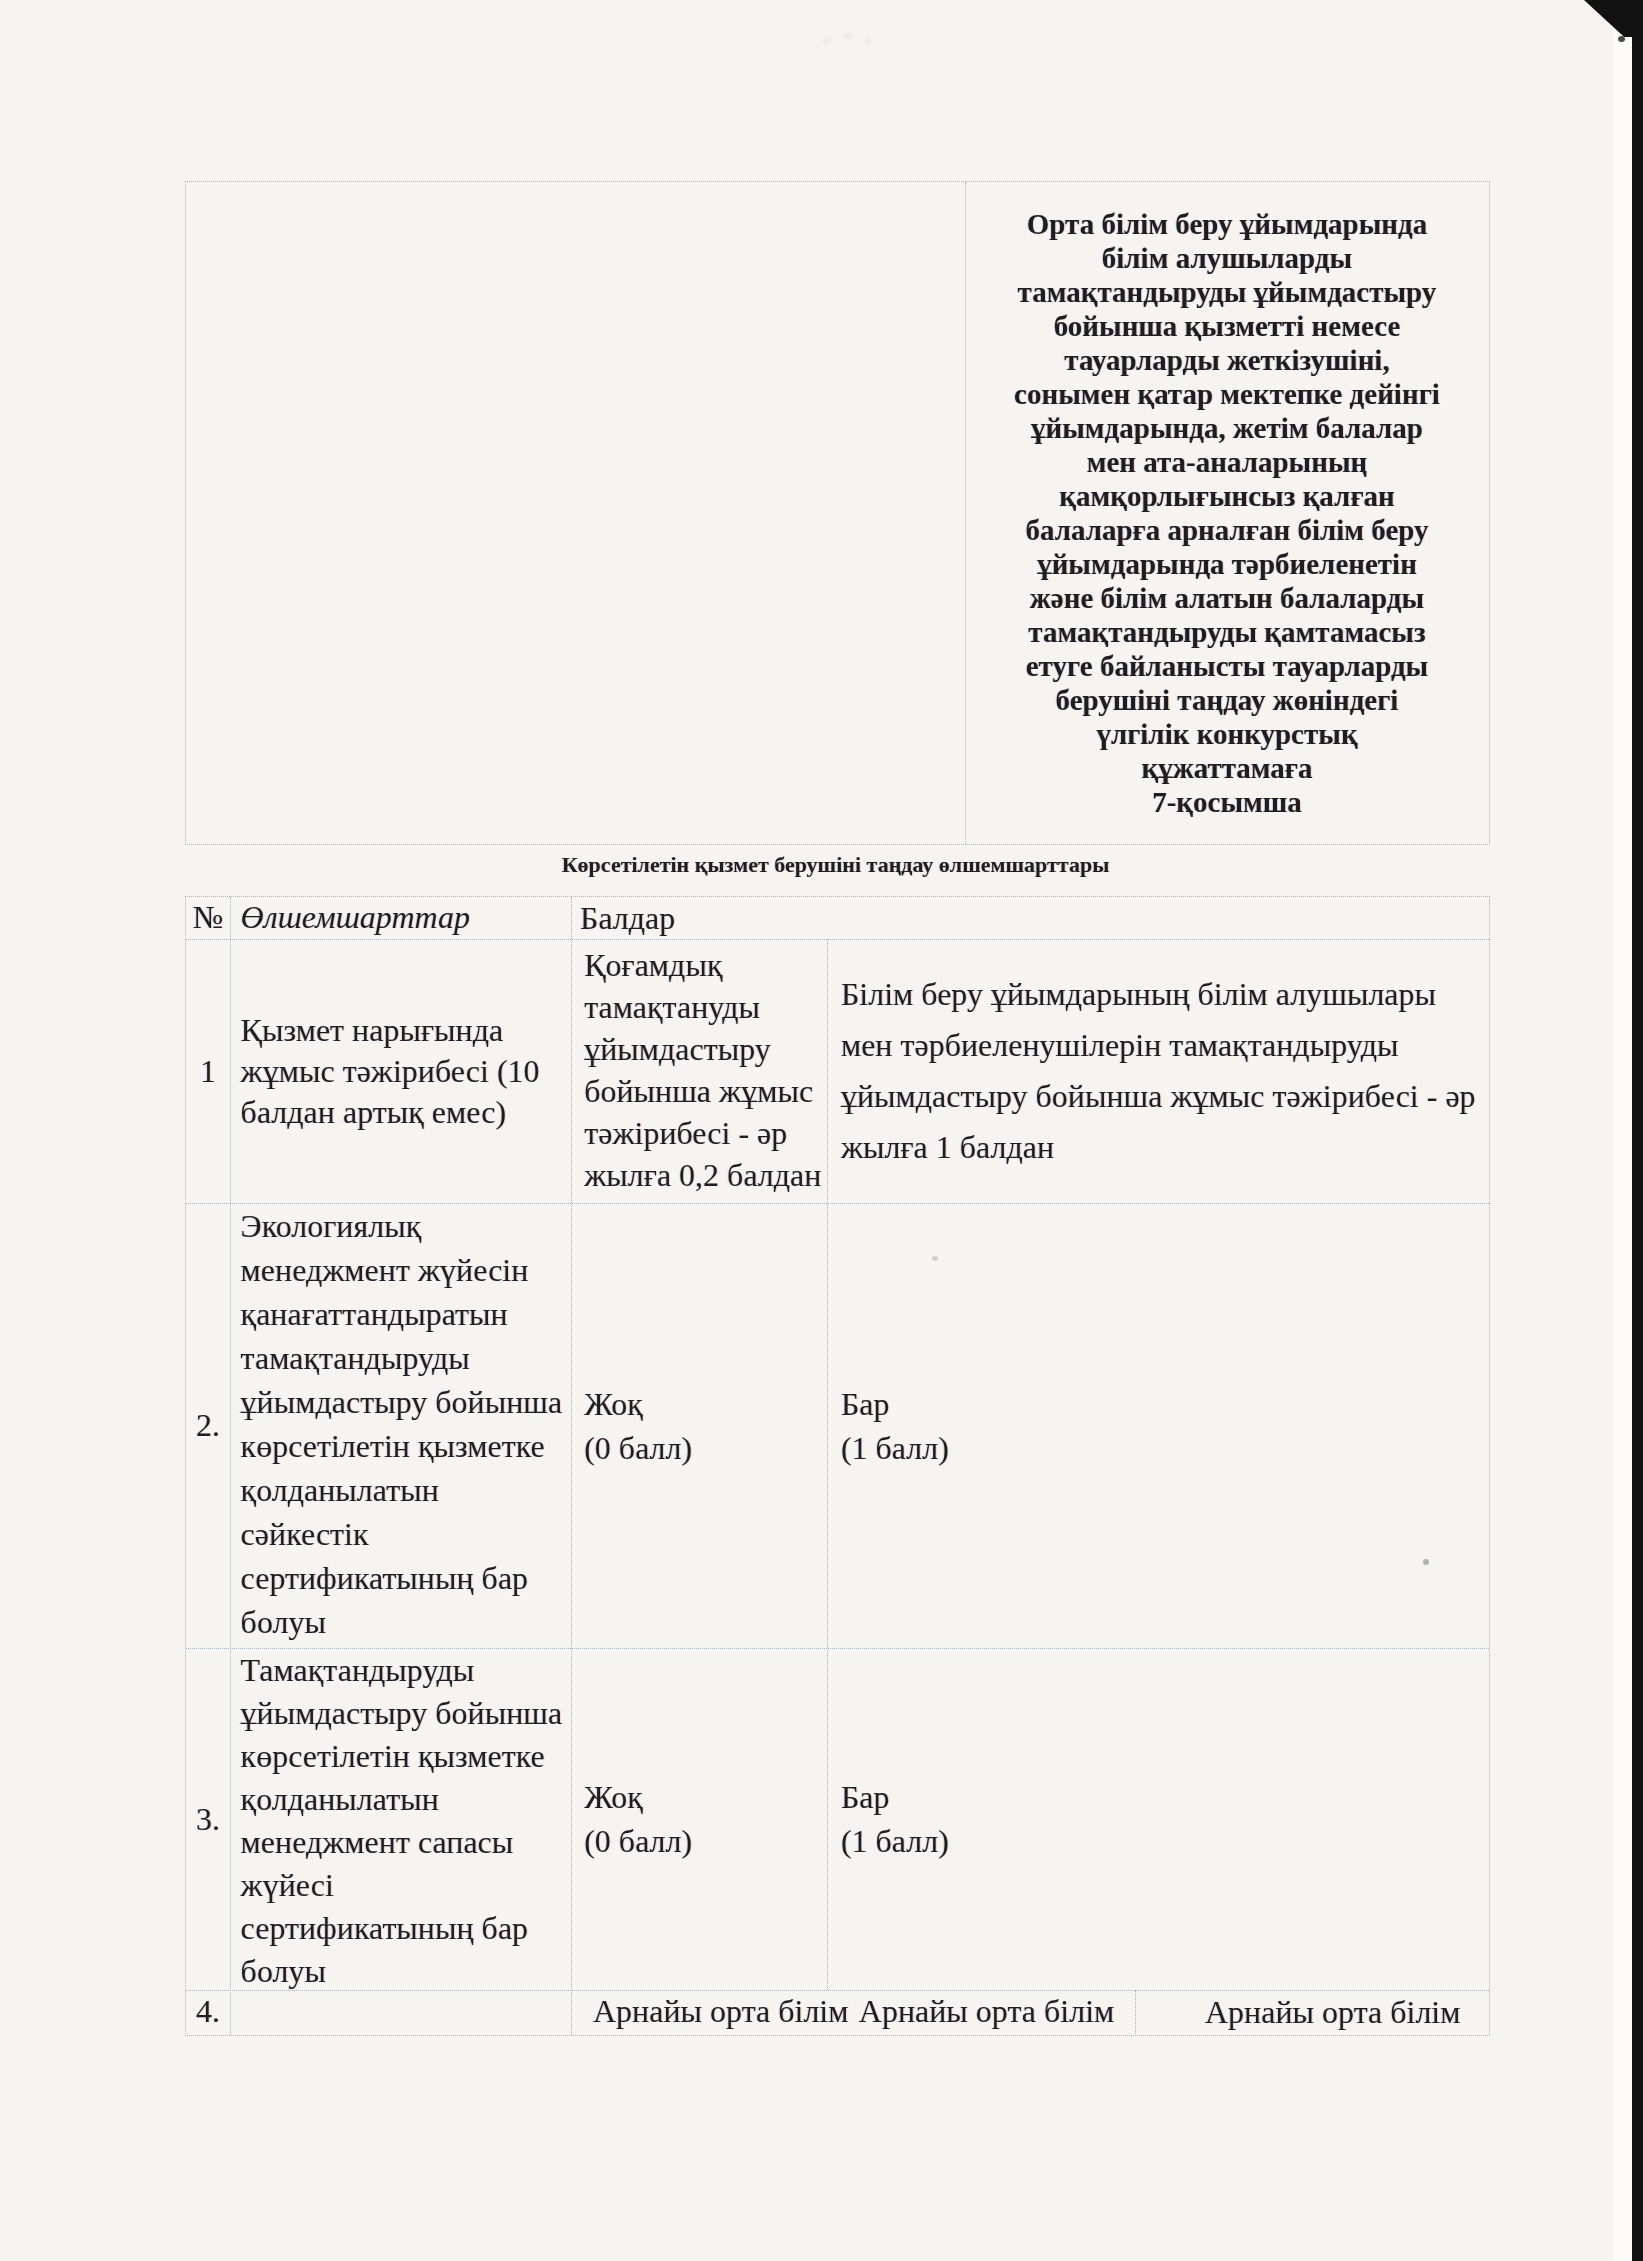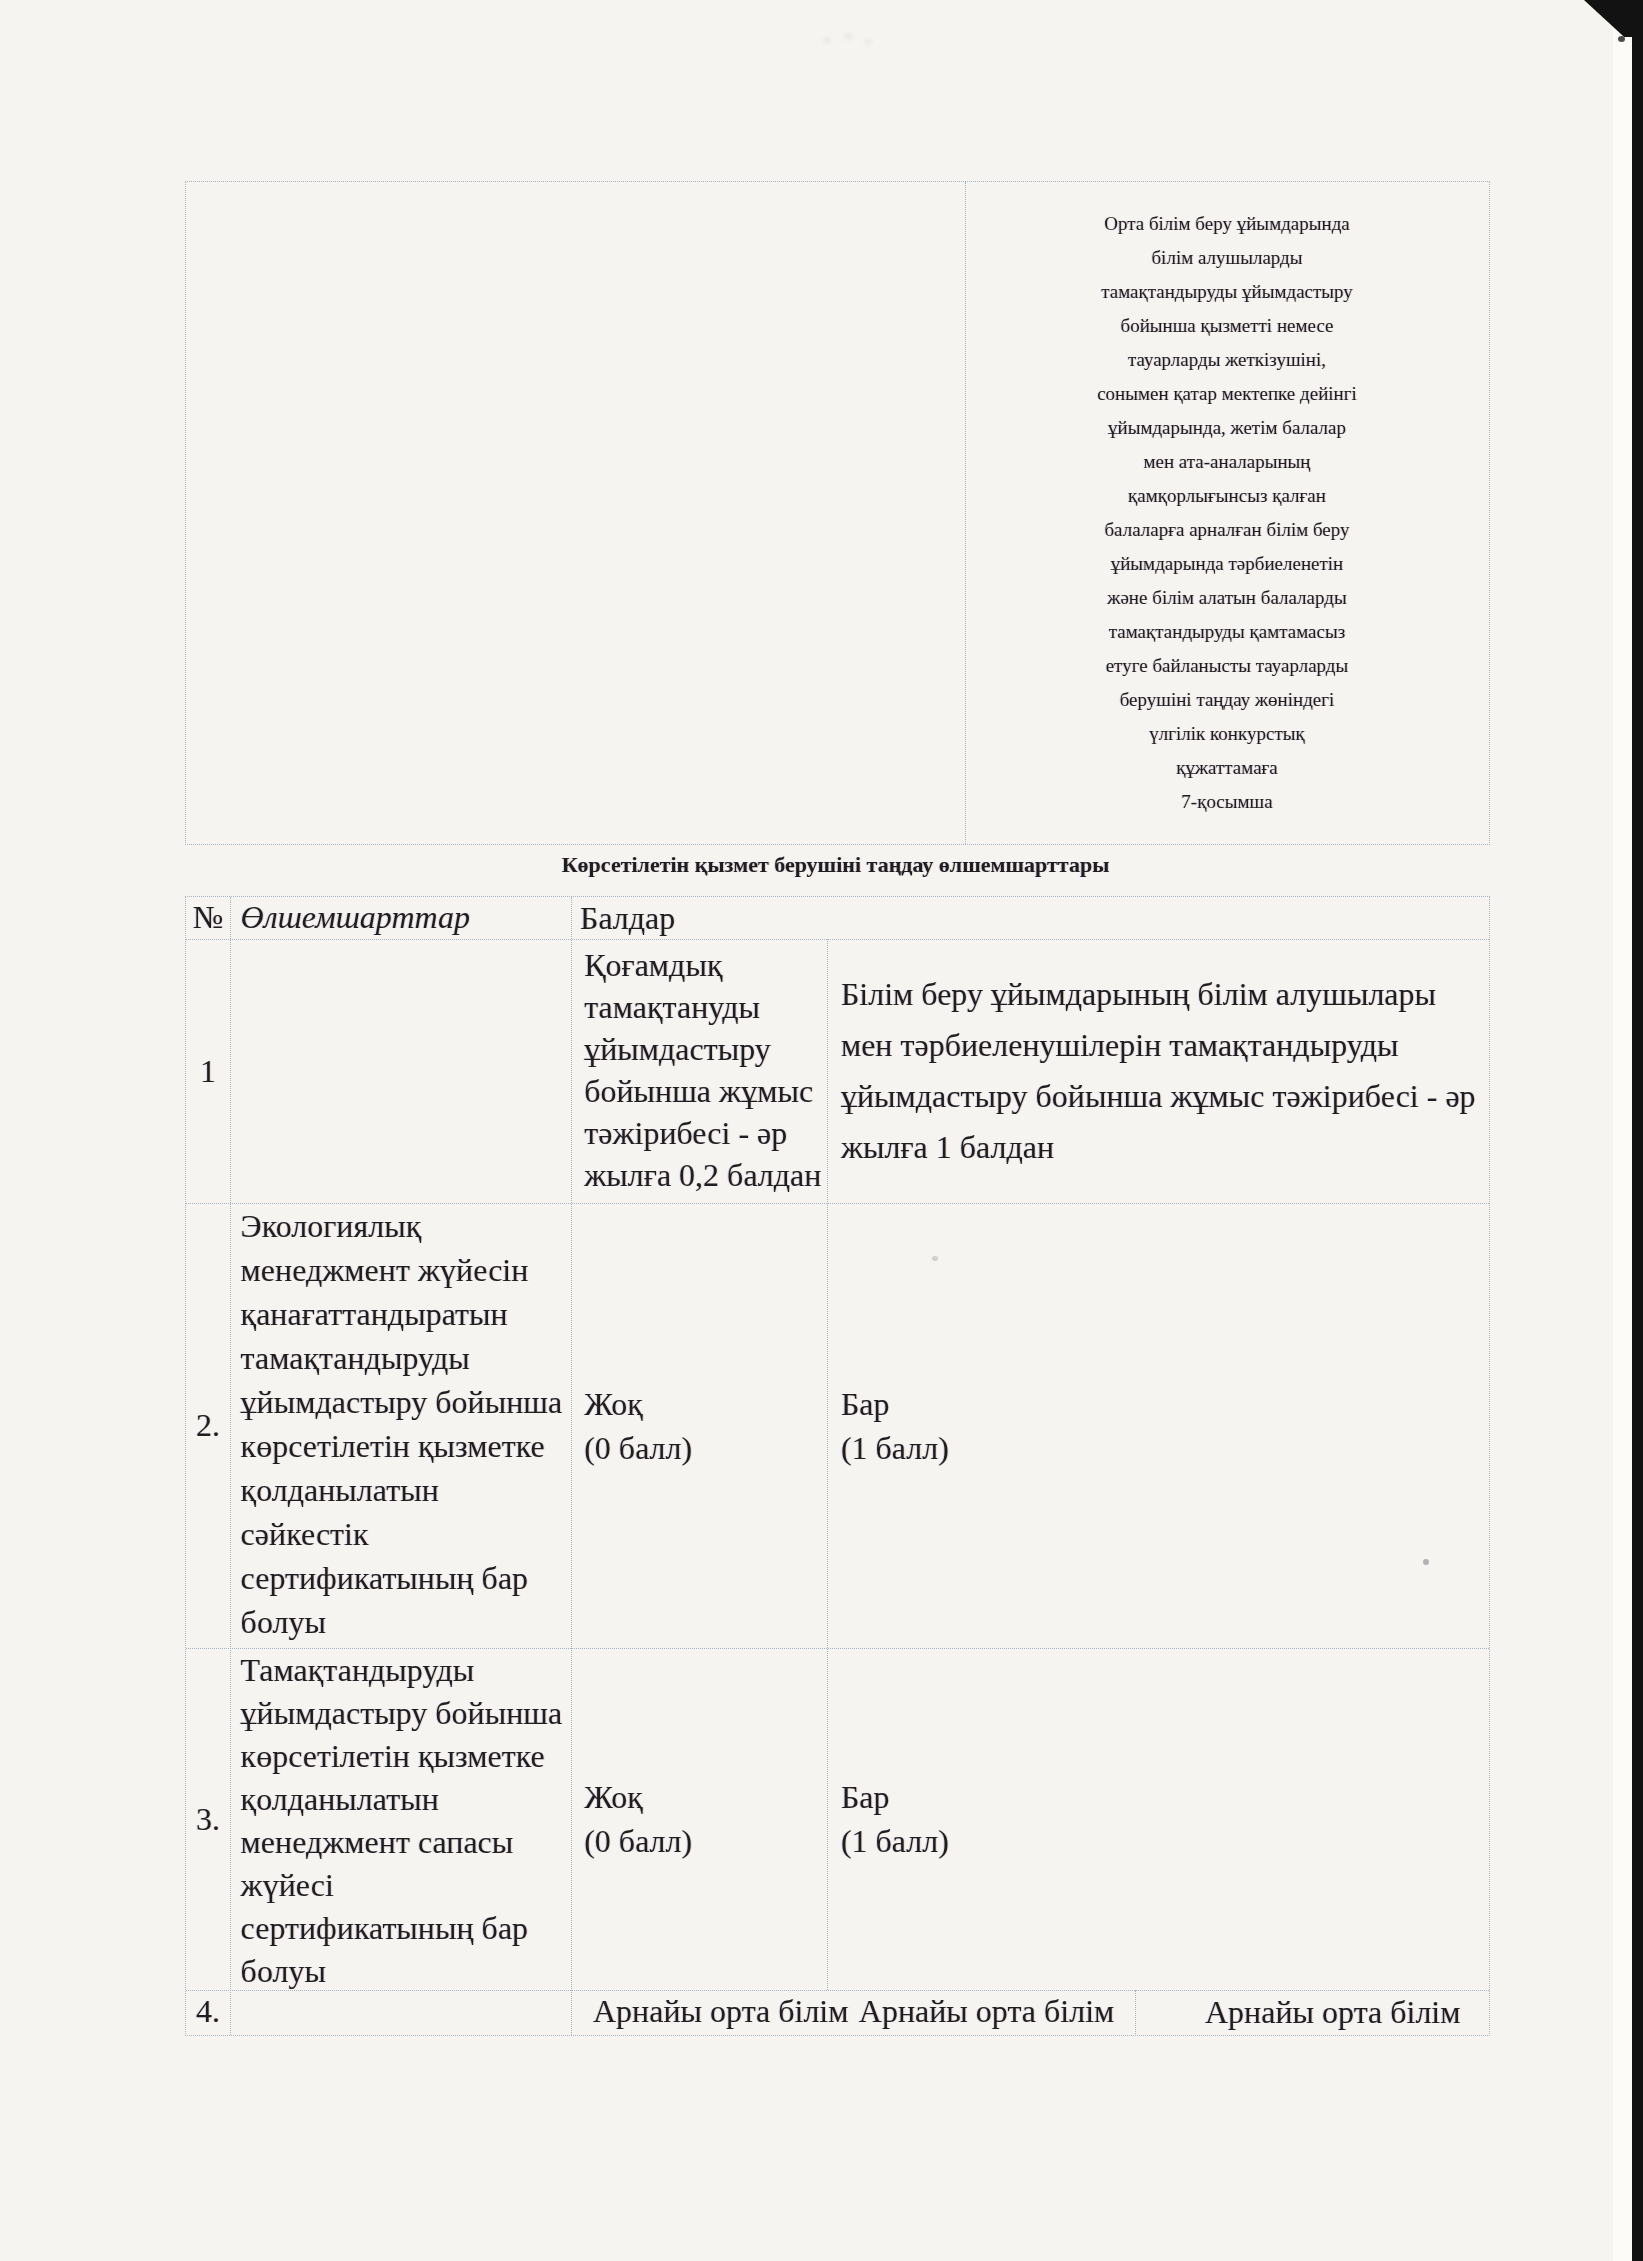--- a/index.html
+++ b/index.html
@@ -27,21 +27,21 @@
       radial-gradient(9px 5.2px at 50% 40%, rgba(125,130,145,.40), transparent 70%),
       radial-gradient(7px 4.5px at 78% 60%, rgba(125,130,145,.42), transparent 70%);}
   #dot-mid-right{left:1423px;top:1559px;width:5.8px;height:5.8px;border-radius:50%;background:rgba(95,100,110,.45);}
   #dot-row2{left:932px;top:1256px;width:6.4px;height:5.2px;border-radius:50%;background:rgba(130,130,142,.32);}
 
   
   #appendix-box{left:185px;top:181px;width:1303px;height:662px;border:0.6px dotted #a9b3c0;}
   #appendix-divider{left:779px;top:0;height:100%;border-left:0.6px dotted #a9b3c0;}
   #appendix-note{left:779px;top:0;width:524px;height:100%;
     display:flex;align-items:center;justify-content:center;text-align:center;
-    font-size:19px;line-height:34px;}
+    font-size:29px;line-height:34px;font-weight:bold;}
 
   
   #page-title{left:184px;top:839px;width:1303px;height:52px;text-align:center;
     font-weight:700;font-size:22px;line-height:52px;}
 
   
   #criteria-table{left:185px;top:896px;width:1303px;height:1138px;border:0.6px dotted #a9b3c0;
     font-size:32px;}
   .hline{position:absolute;left:0;width:100%;border-top:0.6px dotted #a9b3c0;}
   .vline{position:absolute;border-left:0.6px dotted #a9b3c0;}
@@ -122,20 +122,23 @@
   <div class="vline" id="v1"></div>
   <div class="vline" id="v2"></div>
   <div class="vline" id="v3"></div>
   <div class="vline" id="v4"></div>
 
   <div class="cell ink" id="th-no">№</div>
   <div class="cell ink" id="th-criteria">Өлшемшарттар</div>
   <div class="cell ink" id="th-points">Балдар</div>
 
   <div class="cell no-cell ink" id="r1-no">1</div>
+  <div class="cell cc pre ink" id="r1-criteria">Қызмет нарығында
+жұмыс тәжірибесі (10
+балдан артық емес)</div>
   <div class="cell pre ink" id="r1-p1">Қоғамдық
 тамақтануды
 ұйымдастыру
 бойынша жұмыс
 тәжірибесі - әр
 жылға 0,2 балдан</div>
   <div class="cell cc pre ink" id="r1-p2">Білім беру ұйымдарының білім алушылары
 мен тәрбиеленушілерін тамақтандыруды
 ұйымдастыру бойынша жұмыс тәжірибесі - әр
 жылға 1 балдан</div>

